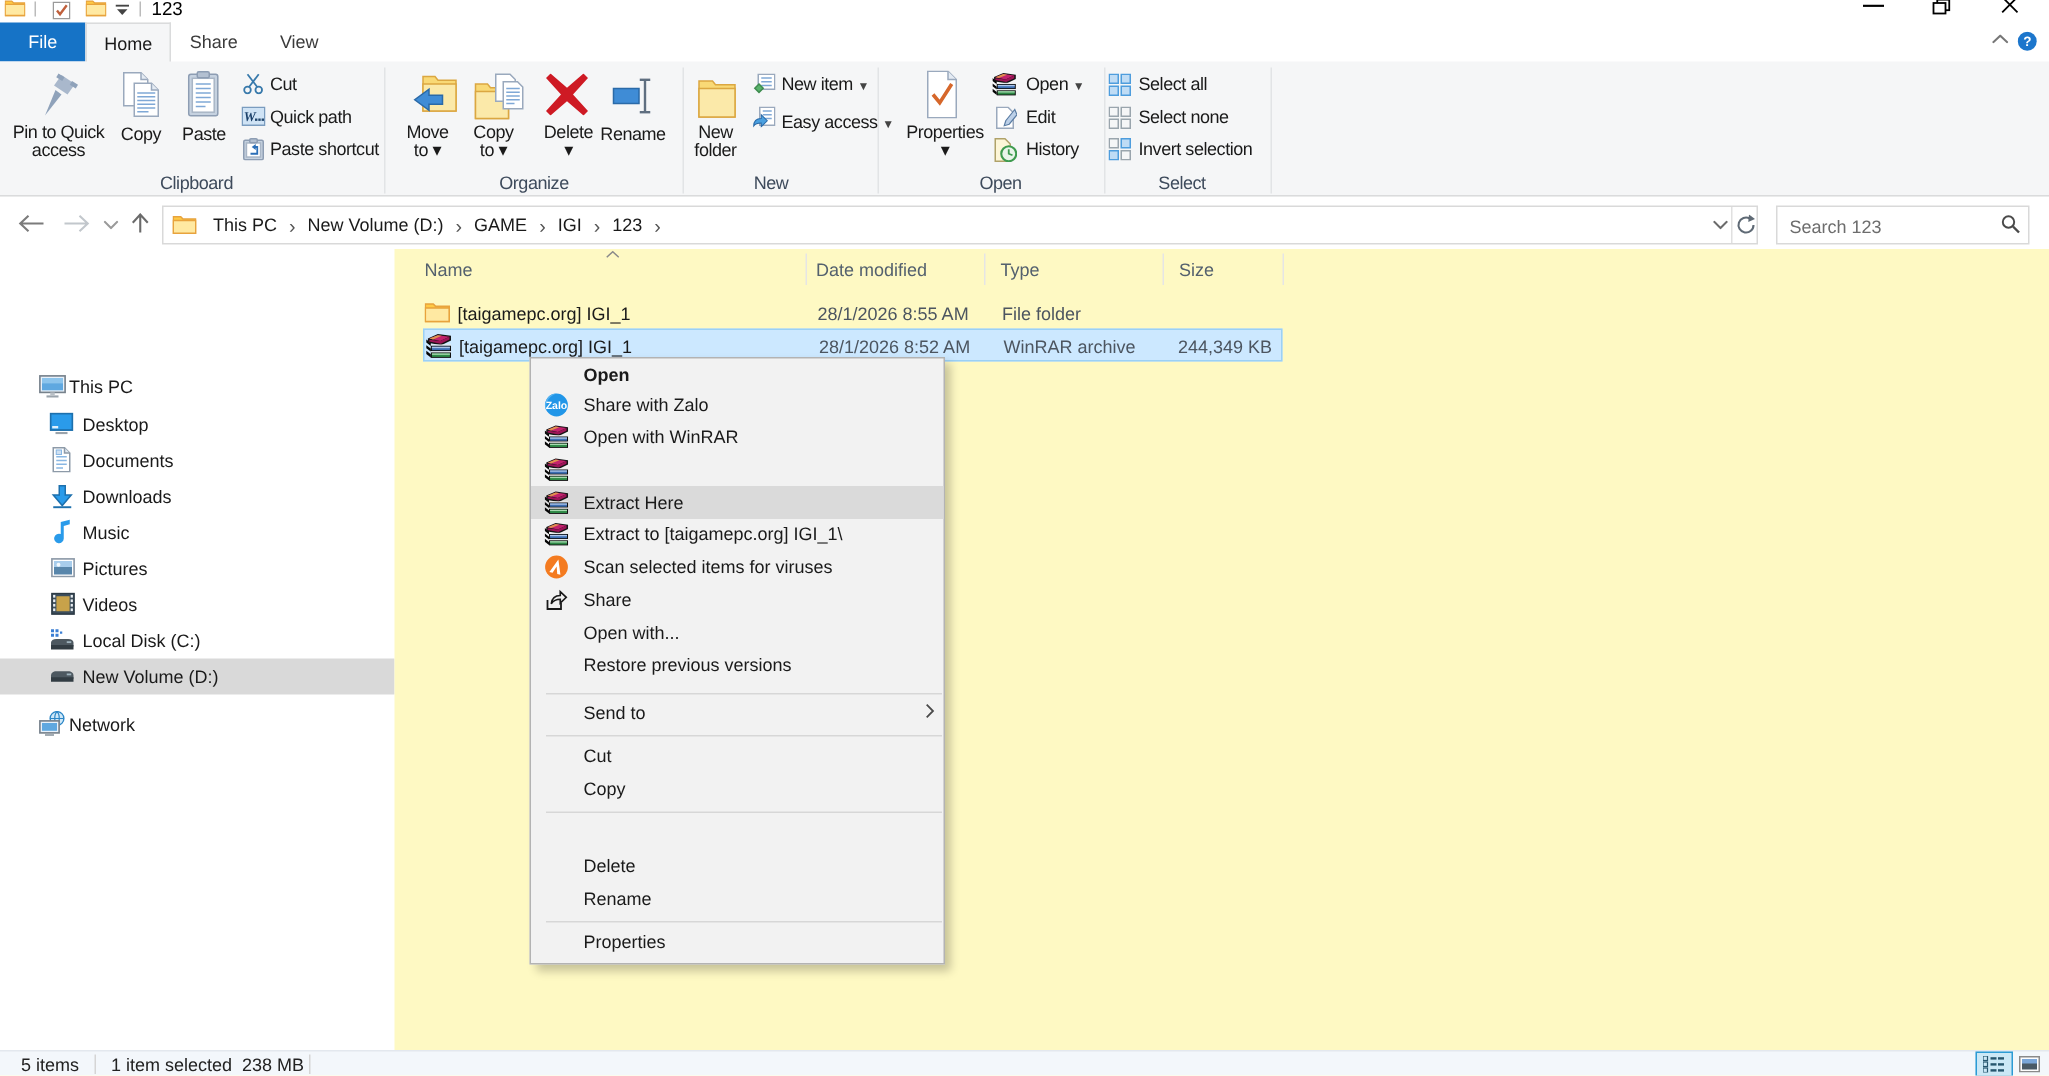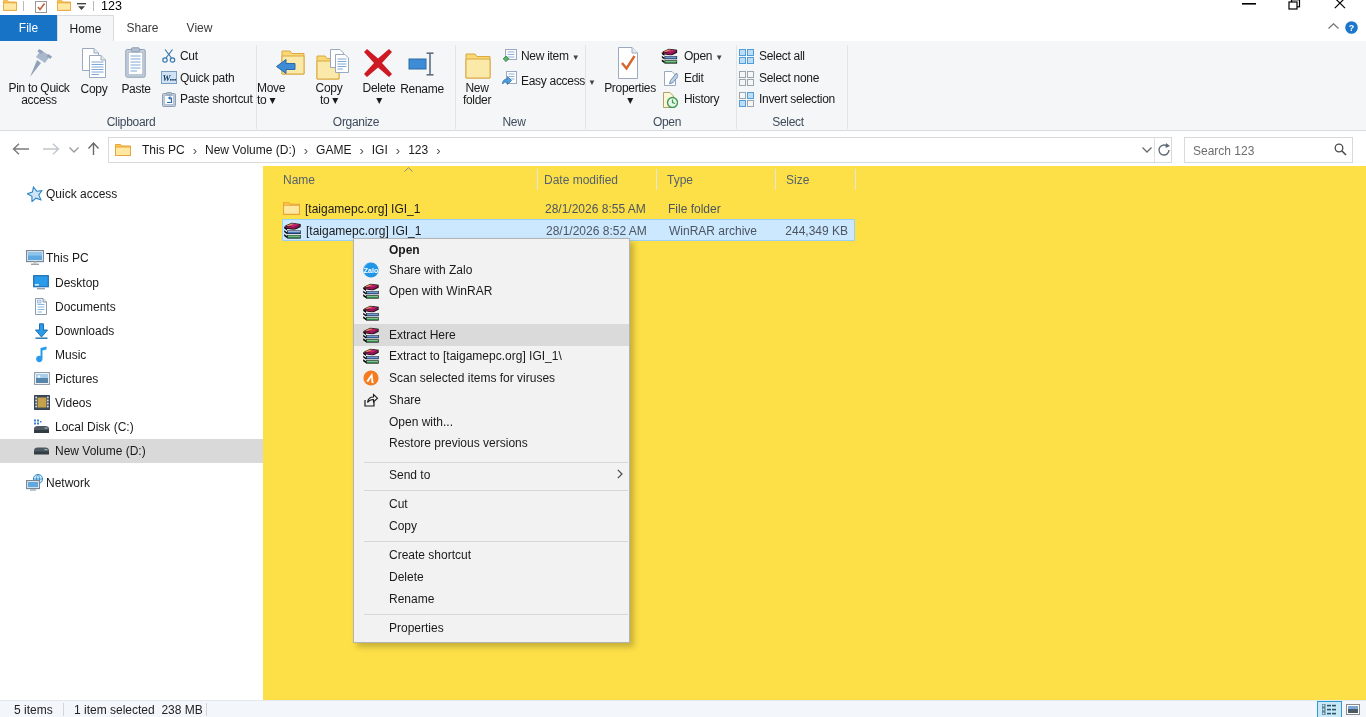--- a/index.html
+++ b/index.html
@@ -171,21 +171,21 @@
     <path d="M8.5 4 L5.8 6 L8.5 8 Z" fill="#2c6fb7"></path>
   </svg>
   <div class="abs" style="left:180px;top:51px">Paste shortcut</div>
   <div class="abs" style="left:85px;top:74px;width:92px;text-align:center;color:#3e4b5c">Clipboard</div>
 
   <svg class="abs" style="left:273px;top:7px" width="33" height="33" viewBox="0 0 33 33">
     <path d="M9 3 L17 3 L19 5.5 L31 5.5 L31 26 L9 26 Z" fill="#f9d976" stroke="#dba741"></path>
     <path d="M9 8 L31 8 L31 26 L9 26 Z" fill="#fbe9a9" stroke="#dba741"></path>
     <path d="M13 11.5 L13 15.5 L22 15.5 L22 21.5 L13 21.5 L13 25.5 L3.5 18.5 Z" fill="#3f8cd6" stroke="#2a6aa8"></path>
   </svg>
-  <div class="abs" style="left:257px;top:41px;width:56px;line-height:12px">Move<br>to&nbsp;▾</div>
+  <div class="abs" style="left:257px;top:41px;width:56px;text-align:center;line-height:12px">Move<br>to&nbsp;▾</div>
   <svg class="abs" style="left:316px;top:7px" width="34" height="33" viewBox="0 0 34 33">
     <path d="M1 8 L9 8 L11 10.5 L23 10.5 L23 31 L1 31 Z" fill="#f9d976" stroke="#dba741"></path>
     <path d="M1 13 L23 13 L23 31 L1 31 Z" fill="#fbe9a9" stroke="#dba741"></path>
     <path d="M14.5 1.5 L24 1.5 L27.5 5 L27.5 19.5 L14.5 19.5 Z" fill="#fff" stroke="#9aa9bd"></path>
     <path d="M19.5 6.5 L29 6.5 L32.5 10 L32.5 24.5 L19.5 24.5 Z" fill="#fff" stroke="#9aa9bd"></path>
     <g stroke="#7fa8d6">
           <line x1="21.5" y1="11" x2="30.5" y2="11"></line>
           <line x1="21.5" y1="13.5" x2="30.5" y2="13.5"></line>
           <line x1="21.5" y1="16" x2="30.5" y2="16"></line>
           <line x1="21.5" y1="18.5" x2="30.5" y2="18.5"></line>
@@ -332,26 +332,20 @@
   <div class="abs" style="left:1184px;top:5px;width:169px;height:26px;border:1px solid #d9d9d9;background:#fff"></div>
   <div class="abs" style="left:1193px;top:12px;color:#6d6d6d">Search 123</div>
   <svg class="abs" style="left:1334px;top:11px" width="13" height="13" viewBox="0 0 13 13">
         <circle cx="5" cy="5" r="3.8" fill="none" stroke="#4a4a4a" stroke-width="1.3"></circle>
         <line x1="8" y1="8" x2="12" y2="12" stroke="#4a4a4a" stroke-width="1.6"></line>
       </svg>
 </div>
 
 <div class="abs" id="side" style="left:0;top:166px;width:263px;height:534px;background:#fff">
 
-  <div class="abs srow" style="top:16px">
-    <svg class="abs" style="left:27px;top:4px" width="16" height="16" viewBox="0 0 16 16">
-          <path d="M8 0.8 L10.2 5.6 L15.4 6.2 L11.5 9.7 L12.6 14.9 L8 12.2 L3.4 14.9 L4.5 9.7 L0.6 6.2 L5.8 5.6 Z" fill="#cfe5f5" stroke="#2c86c6" stroke-width="1.1" transform="rotate(-12 8 8)"></path>
-        </svg>
-    <span style="left:46px" class="stx">Quick access</span>
-  </div>
 
 
   <div class="abs srow" style="top:80px">
     <svg class="abs" style="left:26px;top:4px" width="18" height="16" viewBox="0 0 18 16">
           <rect x="0.6" y="0.6" width="16.8" height="11" fill="#e8f1fa" stroke="#77828c" stroke-width="1.1"></rect>
           <rect x="2" y="2" width="14" height="8.2" fill="#5fa8e0"></rect>
           <rect x="2" y="2" width="14" height="3.6" fill="#8cc4ec"></rect>
           <rect x="5" y="13.6" width="8" height="1.4" fill="#9aa3ab"></rect>
           <rect x="7.5" y="11.6" width="3" height="2" fill="#b9c0c6"></rect>
         </svg>
@@ -447,21 +441,21 @@
           <circle cx="12" cy="5" r="4.6" fill="#cfe8f8" stroke="#2c86c6" stroke-width="0.9"></circle>
           <path d="M7.5 5 L16.5 5 M12 0.5 C10 2 10 8 12 9.5 M12 0.5 C14 2 14 8 12 9.5" fill="none" stroke="#2c86c6" stroke-width="0.8"></path>
           <rect x="0.6" y="6.6" width="12.8" height="8" fill="#e8f1fa" stroke="#77828c" stroke-width="1.1"></rect>
           <rect x="2" y="8" width="10" height="5.2" fill="#5fa8e0"></rect>
           <rect x="4" y="15.4" width="6" height="1.2" fill="#9aa3ab"></rect>
         </svg>
     <span style="left:46px" class="stx">Network</span>
   </div>
 </div>
 
-<div class="abs" id="files" style="left:263px;top:166px;width:1103px;height:534px;background:#fde047">
+<div class="abs" id="files" style="left:263px;top:166px;width:1103px;height:534px;background:#fef9c3">
   <svg class="abs" style="left:141px;top:1px" width="9" height="5" viewBox="0 0 9 5">
         <path d="M0.5 4.5 L4.5 0.8 L8.5 4.5" fill="none" stroke="#8a8a8a" stroke-width="1"></path>
       </svg>
 
   <div class="abs hdr" style="left:20px;top:7px">Name</div>
   <div class="abs hdr" style="left:281px;top:7px">Date modified</div>
   <div class="abs hdr" style="left:404px;top:7px">Type</div>
   <div class="abs hdr" style="left:523px;top:7px">Size</div>
   <div class="abs" style="left:274px;top:3px;width:1px;height:21px;background:#e5e5e5"></div>
   <div class="abs" style="left:393px;top:3px;width:1px;height:21px;background:#e5e5e5"></div>
@@ -525,21 +519,20 @@
   <div class="abs mi" style="top:193px">Restore previous versions</div>
   <div class="abs msep" style="top:223px"></div>
   <div class="abs mi" style="top:225px">Send to</div>
   <svg class="abs" style="left:263px;top:230px" width="6" height="10" viewBox="0 0 6 10">
         <path d="M0.8 0.8 L5 5 L0.8 9.2" fill="none" stroke="#4a4a4a" stroke-width="1.2"></path>
       </svg>
   <div class="abs msep" style="top:251px"></div>
   <div class="abs mi" style="top:254px">Cut</div>
   <div class="abs mi" style="top:276px">Copy</div>
   <div class="abs msep" style="top:302px"></div>
-  <div class="abs mi" style="top:305px">Create shortcut</div>
   <div class="abs mi" style="top:327px">Delete</div>
   <div class="abs mi" style="top:349px">Rename</div>
   <div class="abs msep" style="top:375px"></div>
   <div class="abs mi" style="top:378px">Properties</div>
 </div>
 
 <div class="abs" id="status" style="left:0;top:700px;width:1366px;height:17px;background:#f3f7fb;border-top:1px solid #e3e8ee">
   <div class="abs" style="left:14px;top:2px;color:#222">5 items</div>
   <div class="abs" style="left:63px;top:2px;width:1px;height:13px;background:#d5d5d5"></div>
   <div class="abs" style="left:74px;top:2px;color:#222">1 item selected&nbsp;&nbsp;238 MB</div>

